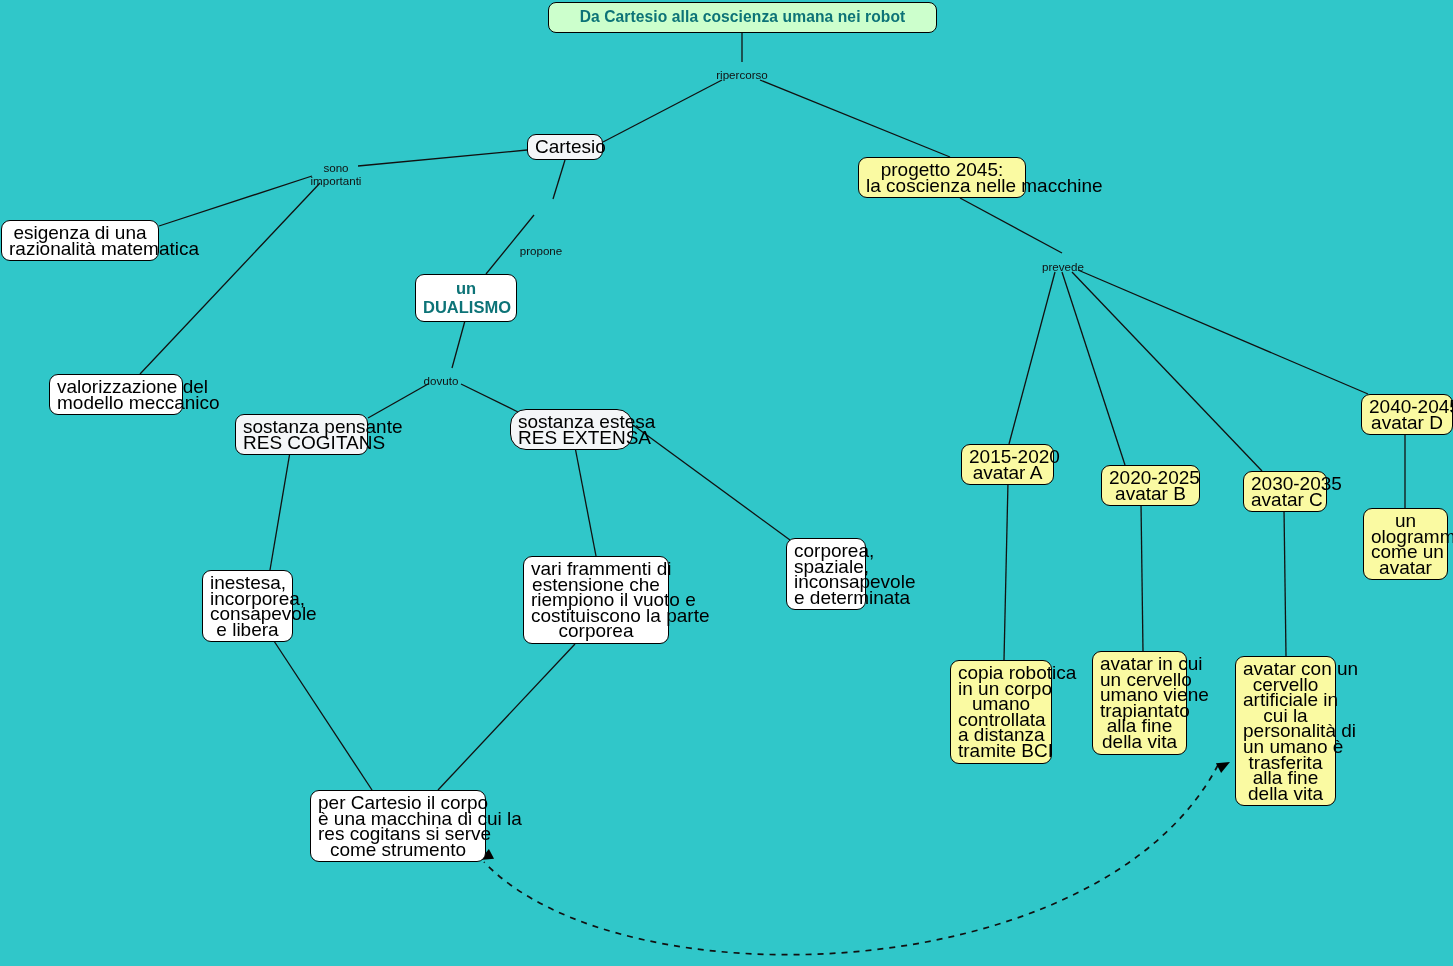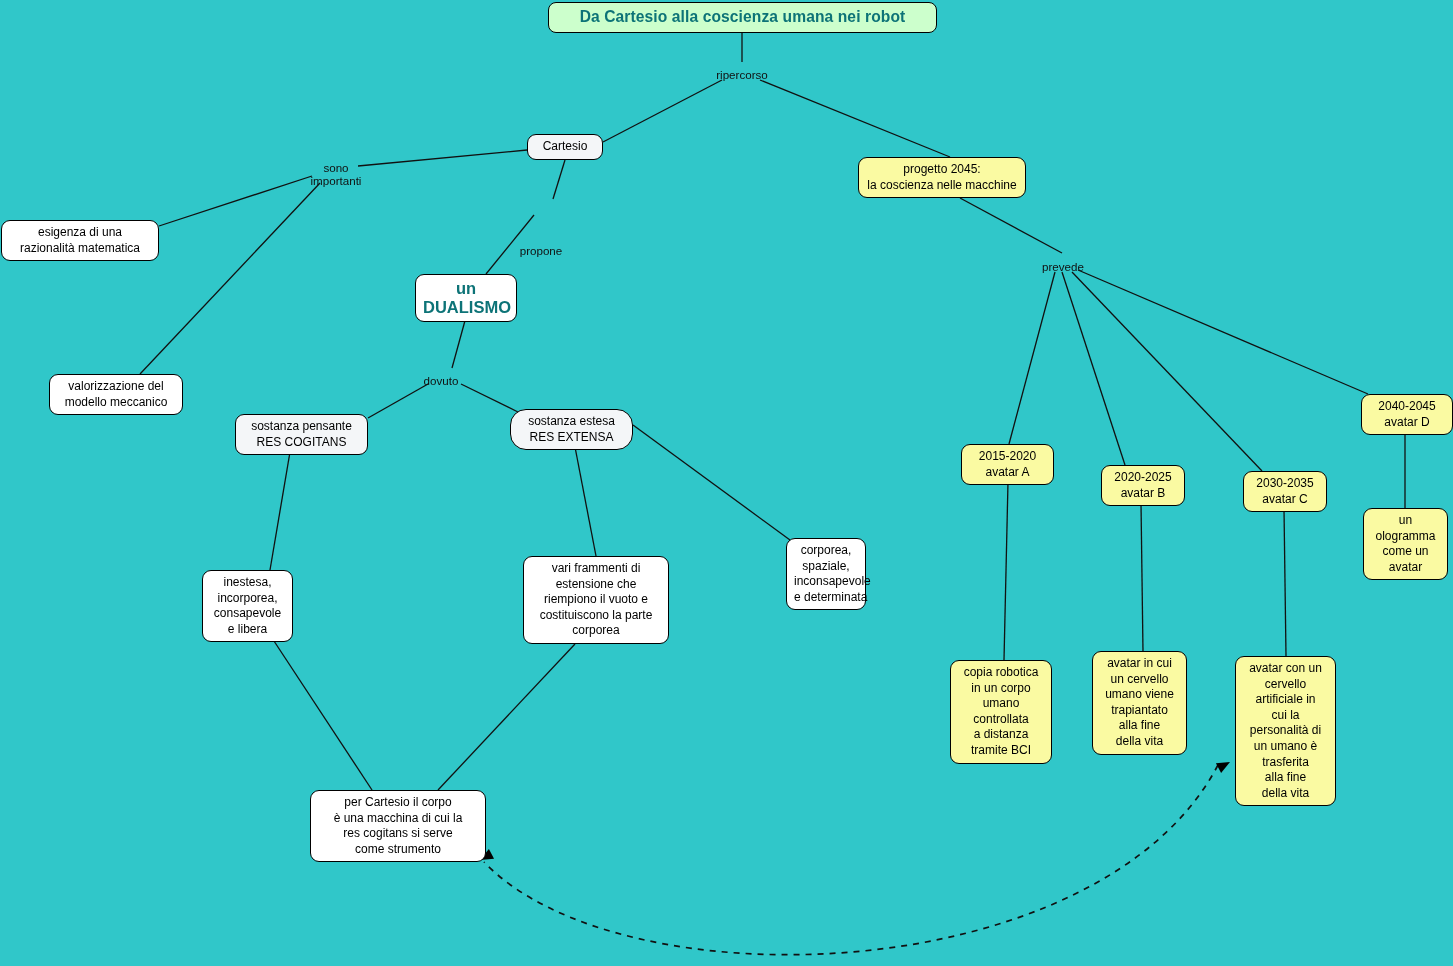--- a/index.html
+++ b/index.html
@@ -23,21 +23,21 @@
     height: 966px;
     pointer-events: none;
   }
   .node {
     position: absolute;
     box-sizing: border-box;
     border: 1.6px solid #000;
     border-radius: 9px;
     text-align: center;
     color: #000;
-    font-size: 12px;
+    font-size: 19px;
     line-height: 15.6px;
     padding: 4px 7px;
     background: #f4f6f8;
     white-space: pre;
     z-index: 5;
   }
   .node.white  { background: #ffffff; }
   .node.grey   { background: #f4f6f8; }
   .node.yellow { background: #fafaa2; }
   .node.title  {
@@ -113,21 +113,21 @@
     <div class="node white" style="left: 49px; top: 374px; width: 134px; min-height: 41px;">valorizzazione del
 modello meccanico</div>
     <div class="node yellow" style="left: 1361px; top: 394px; width: 92px; min-height: 38px;">2040-2045
 avatar D</div>
     <div class="node grey" style="left: 235px; top: 414px; width: 133px; min-height: 38px;">sostanza pensante
 RES COGITANS</div>
     <div class="node grey" style="left: 510px; top: 409px; width: 123px; min-height: 38px; border-radius: 16px;">sostanza estesa
 RES EXTENSA</div>
     <div class="node yellow" style="left: 961px; top: 444px; width: 93px; min-height: 38px;">2015-2020
 avatar A</div>
-    <div class="node yellow" style="left: 1101px; top: 465px; width: 84px; min-height: 38px;">2020-2025
+    <div class="node yellow" style="left: 1101px; top: 465px; width: 99px; min-height: 38px;">2020-2025
 avatar B</div>
     <div class="node yellow" style="left: 1243px; top: 471px; width: 84px; min-height: 38px;">2030-2035
 avatar C</div>
     <div class="node white" style="left: 786px; top: 538px; width: 80px; min-height: 62px;">corporea,
 spaziale,
 inconsapevole
 e determinata</div>
     <div class="node yellow" style="left: 1363px; top: 508px; width: 85px; min-height: 62px;">un
 ologramma
 come un

